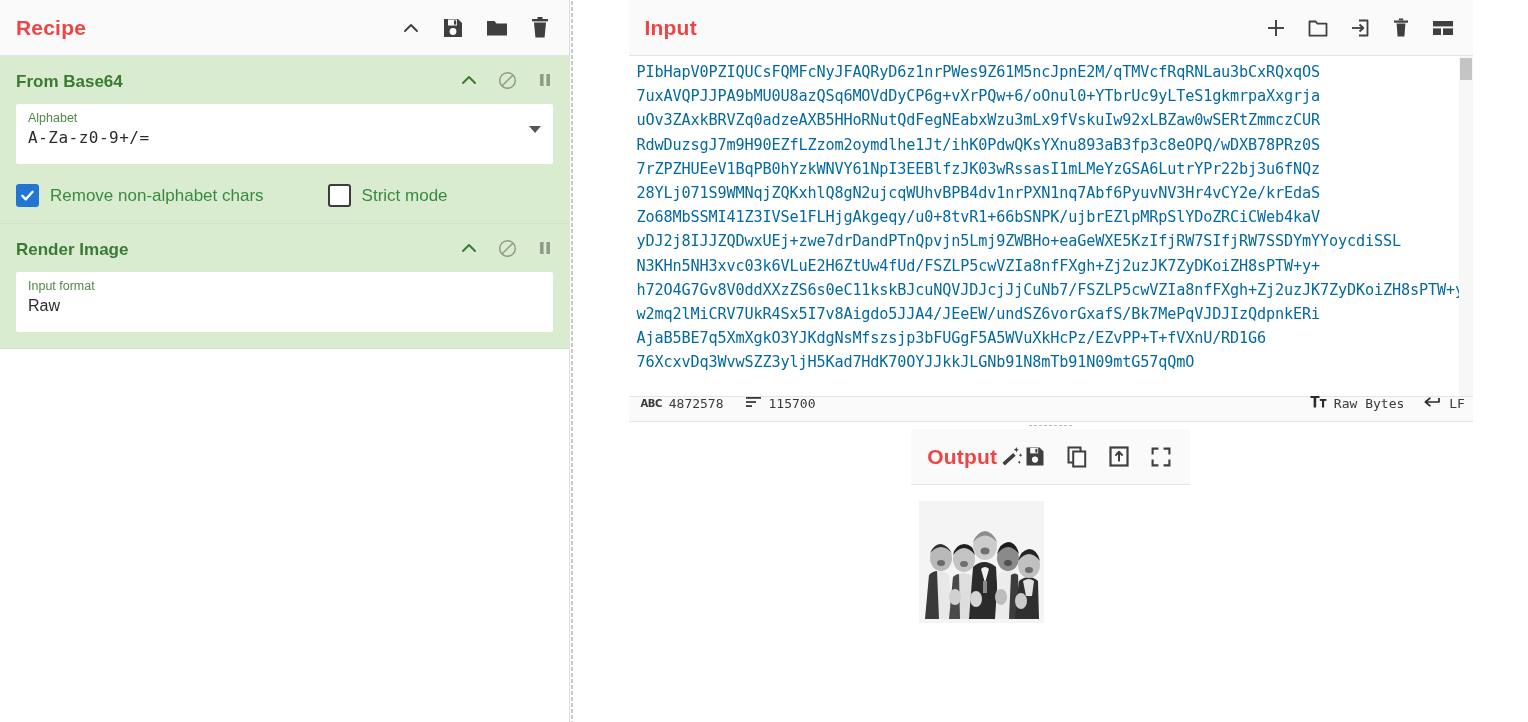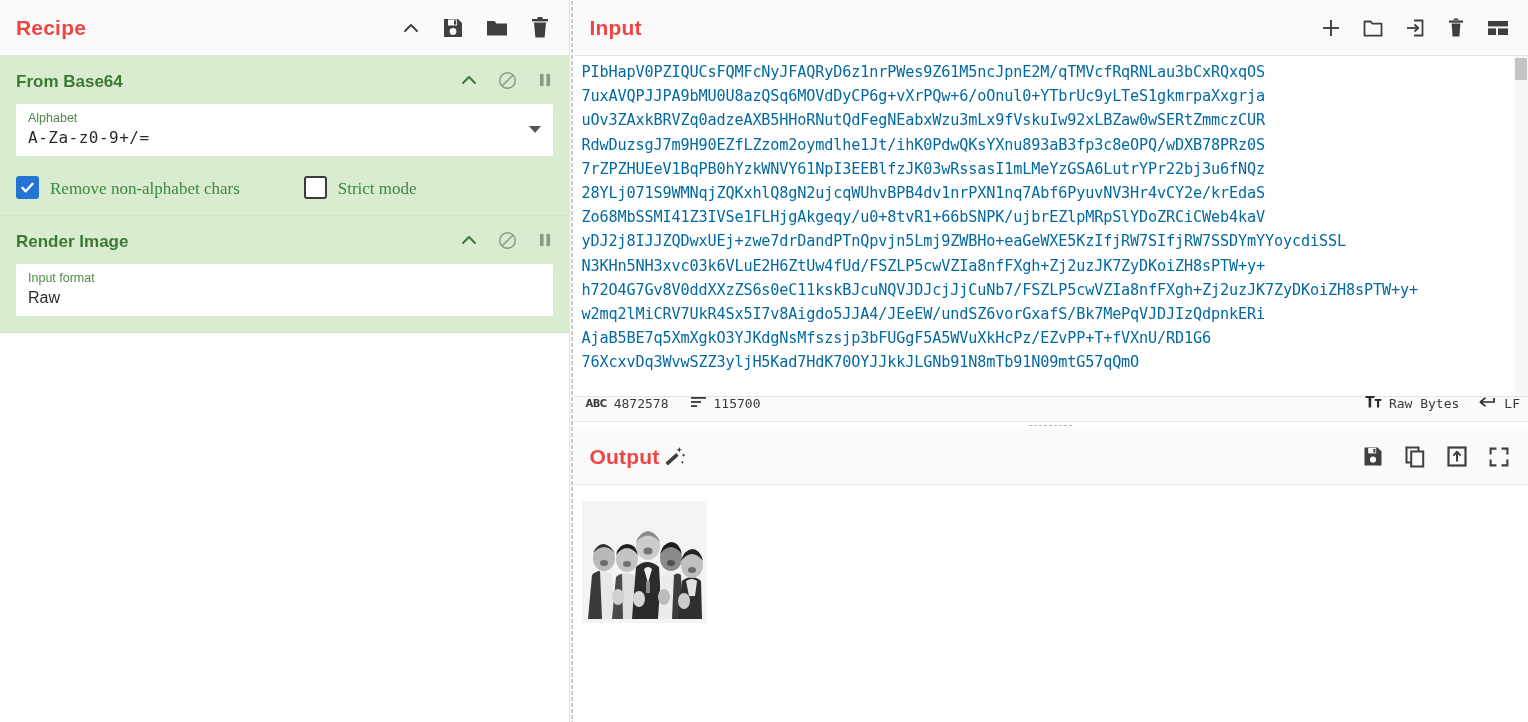--- a/index.html
+++ b/index.html
@@ -46,51 +46,51 @@
   .op-icons { margin-left: auto; display: flex; align-items: center; gap: 20px; }
   .op-chevron { color: #3a7a32; }
   .op-ctl { color: #8e9a8a; }
 
   .arg-field {
     background: #ffffff;
     border-radius: 2px;
     margin-top: 6px;
     padding: 7px 12px 8px 12px;
     position: relative;
-    height: 52px;
+    height: 60px;
   }
   .arg-label { font-size: 12.5px; color: #4f8a44; line-height: 15px; }
   .arg-value {
     font-family: "DejaVu Sans Mono", monospace;
     font-size: 16px; color: #2b2b2b; line-height: 24px;
     letter-spacing: .5px;
   }
   .arg-value.plain { font-family: "Liberation Sans", sans-serif; letter-spacing: 0; }
   .caret-down {
     position: absolute; right: 12px; top: 22px;
     width: 0; height: 0;
     border-left: 6px solid transparent;
     border-right: 6px solid transparent;
     border-top: 7px solid #555;
   }
 
   .checkbox-row { display: flex; align-items: center; margin-top: 20px; }
-  .cb-group { display: flex; align-items: flex-end; font-family: Liberation Serif, serif; }
+  .cb-group { display: flex; align-items: center; }
   .cb-group.second { margin-left: 64px; }
   .cb {
     width: 23px; height: 23px; border-radius: 3px;
     display: flex; align-items: center; justify-content: center;
     flex: 0 0 23px;
   }
   .cb.checked { background: #2275d3; }
   .cb.unchecked { background: #ffffff; border: 2.5px solid #3c3c3c; }
   .cb-label { font-size: 17px; color: #3a8a3e; margin-left: 11px; white-space: nowrap; }
 
   
-  .right-pane { width: 957px; height: 722px; display: flex; flex-direction: column; }
+  .right-pane { width: 957px; height: 722px; display: flex; flex-direction: column; align-items: center; }
 
   .input-section { height: 422px; display: flex; flex-direction: column; }
   .input-body {
     flex: 1; position: relative; background: #ffffff; overflow: hidden;
   }
   .input-text {
     font-family: "DejaVu Sans Mono", monospace;
     font-size: 15.2px;
     line-height: 24.2px;
     color: #0369a1;

